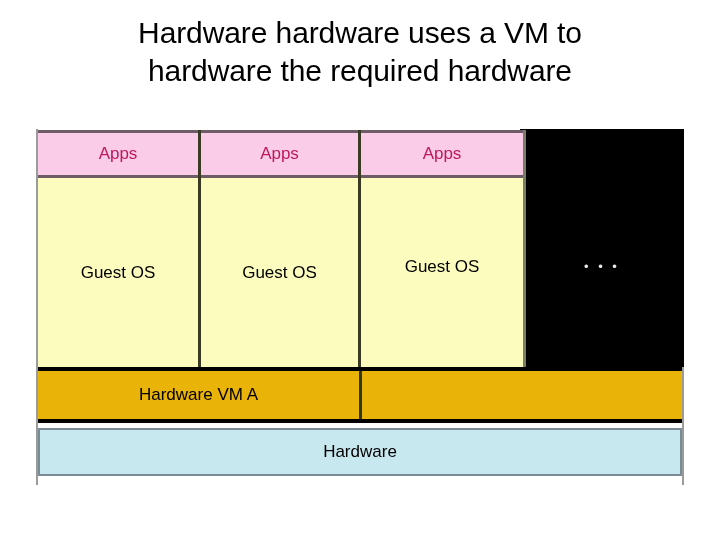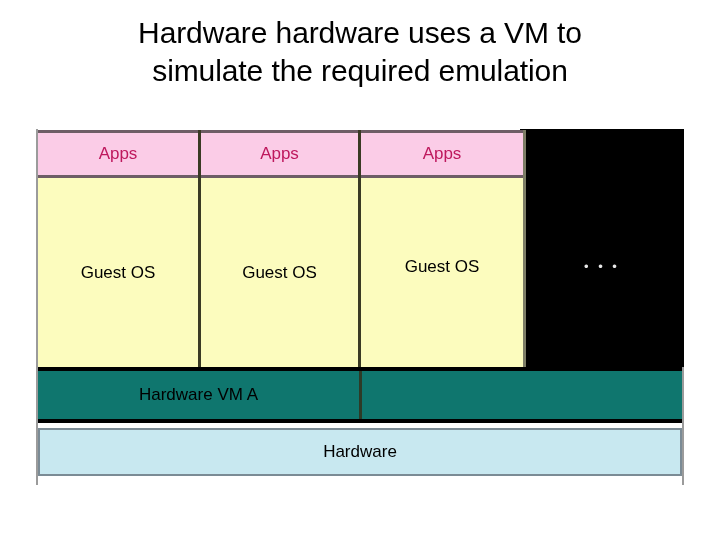--- a/index.html
+++ b/index.html
@@ -119,21 +119,21 @@
   
   #hw-vm-row {
     position: absolute;
     left: 2px;
     top: 238px;
     width: 644px;
     height: 56px;
     box-sizing: border-box;
     border-top: 4px solid #000000;
     border-bottom: 4px solid #000000;
-    background: #0f766e;
+    background: #eab308;
   }
   .hw-vm-cell {
     position: absolute;
     top: 0;
     bottom: 0;
     display: flex;
     align-items: center;
     justify-content: center;
     color: #000000;
     font-size: 17px;
@@ -157,21 +157,21 @@
     justify-content: center;
     color: #000000;
     font-size: 17px;
   }
 </style>
 </head>
 <body>
 
 <div id="slide-title">
   <span class="tline">Hardware hardware uses a VM to</span>
-  <span class="tline">simulate the required emulation</span>
+  <span class="tline">hardware the required hardware</span>
 </div>
 
 <div id="diagram">
 
   <div class="outer-rule" id="outer-left"></div>
   <div class="outer-rule" id="outer-right"></div>
 
   <div id="black-region">
     <div id="ellipsis-mark">• • •</div>
   </div>

